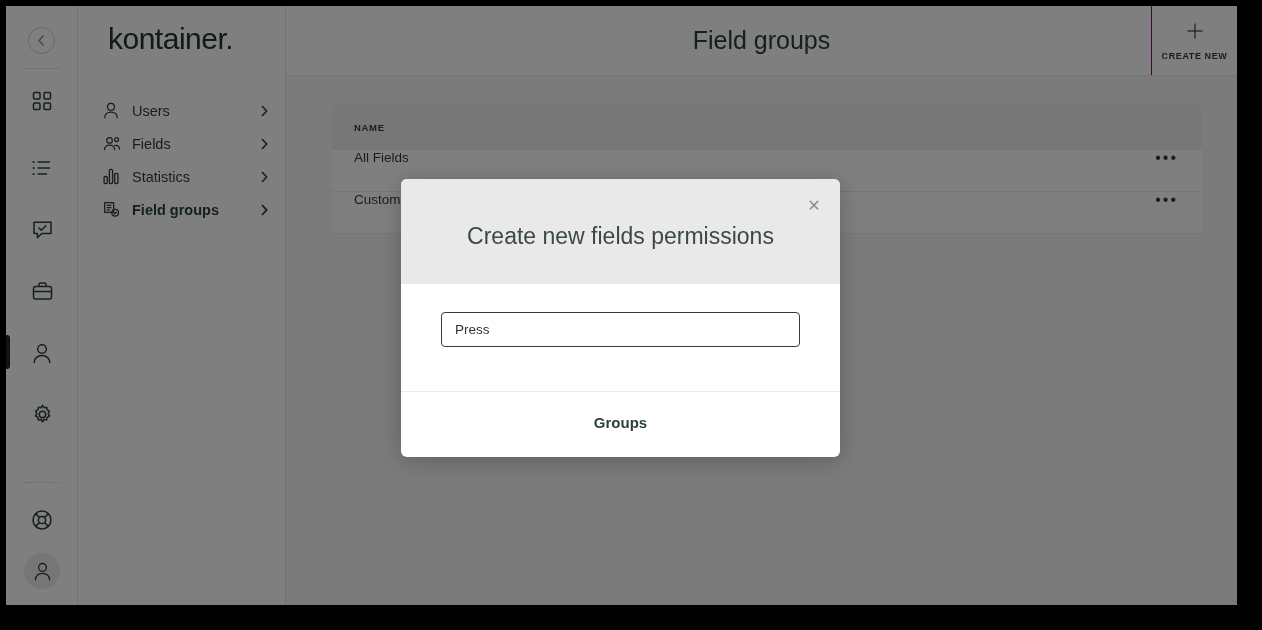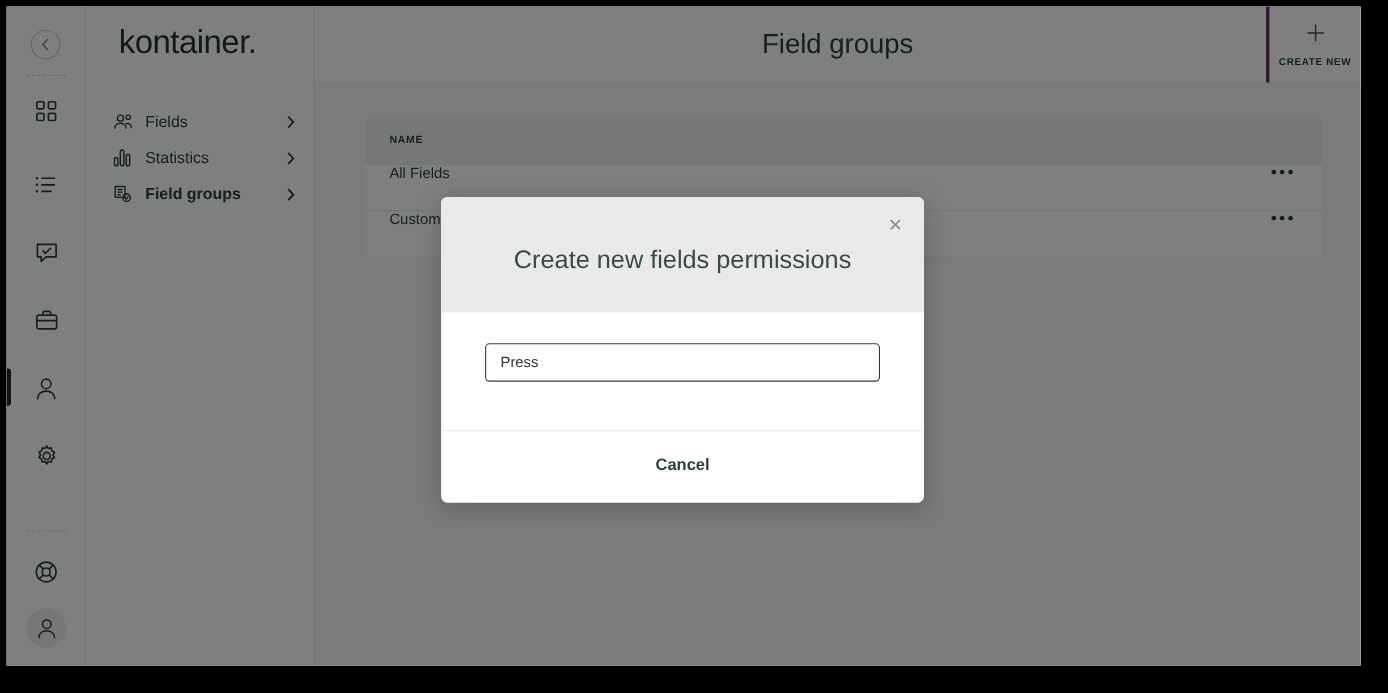--- a/index.html
+++ b/index.html
@@ -148,21 +148,21 @@
     position: absolute;
     left: 0; right: 0; top: 20px;
     text-align: center;
     font-size: 25px;
     color: #2b4138;
   }
   #create-new-btn {
     position: absolute;
     right: 0; top: 0;
     width: 86px; height: 69px;
-    border-left: 3px solid #701a75;
+    border-left: 1px solid #701a75;
     display: flex;
     flex-direction: column;
     align-items: center;
     justify-content: center;
     gap: 6px;
     cursor: pointer;
   }
   #create-new-btn .plus { color: #444c47; }
   #create-new-btn .cn-label {
     font-size: 9px;
@@ -383,20 +383,34 @@
         <path d="M2.2 19.5c0-4.3 3.5-7 7.8-7s7.8 2.7 7.8 7" stroke-linecap="round"></path>
       </svg>
     </div>
   </div>
 
   <div id="nav-panel">
     <div id="brand-logo">kontainer.</div>
 
     <div id="nav-list">
 
+      <div class="nav-item">
+        <span class="nav-ico">
+          <svg width="16" height="17" viewBox="0 0 20 21" fill="none" stroke="currentColor" stroke-width="1.6">
+            <circle cx="10" cy="6" r="4.3"></circle>
+            <path d="M2.2 19.5c0-4.3 3.5-7 7.8-7s7.8 2.7 7.8 7" stroke-linecap="round"></path>
+          </svg>
+        </span>
+        <span class="nav-label">Users</span>
+        <span class="nav-chevron">
+          <svg width="7" height="12" viewBox="0 0 7 12" fill="none" stroke="currentColor" stroke-width="1.6">
+            <polyline points="1,1 5.6,6 1,11"></polyline>
+          </svg>
+        </span>
+      </div>
 
       <div class="nav-item">
         <span class="nav-ico">
           <svg width="18" height="17" viewBox="0 0 22 20" fill="none" stroke="currentColor" stroke-width="1.5">
             <circle cx="8" cy="6.2" r="3.4"></circle>
             <path d="M1.8 17.5c0-3.4 2.8-5.6 6.2-5.6s6.2 2.2 6.2 5.6" stroke-linecap="round"></path>
             <circle cx="16.6" cy="5.2" r="2.4"></circle>
             <path d="M14.4 12.3c2.9-.5 5.8 1.2 5.8 4.3" stroke-linecap="round"></path>
           </svg>
         </span>
@@ -486,18 +500,18 @@
     <div id="modal-header">
       <div id="modal-title">Create new fields permissions</div>
       <div id="modal-close">✕</div>
     </div>
 
     <div id="modal-body">
       <input id="name-input" type="text" value="Press" style="">
     </div>
 
     <div id="modal-footer">
-      <button id="cancel-button">Cancel</button>
+      <button id="cancel-button">Groups</button>
     </div>
 
   </div>
 
 </div>
 
 </body></html>

